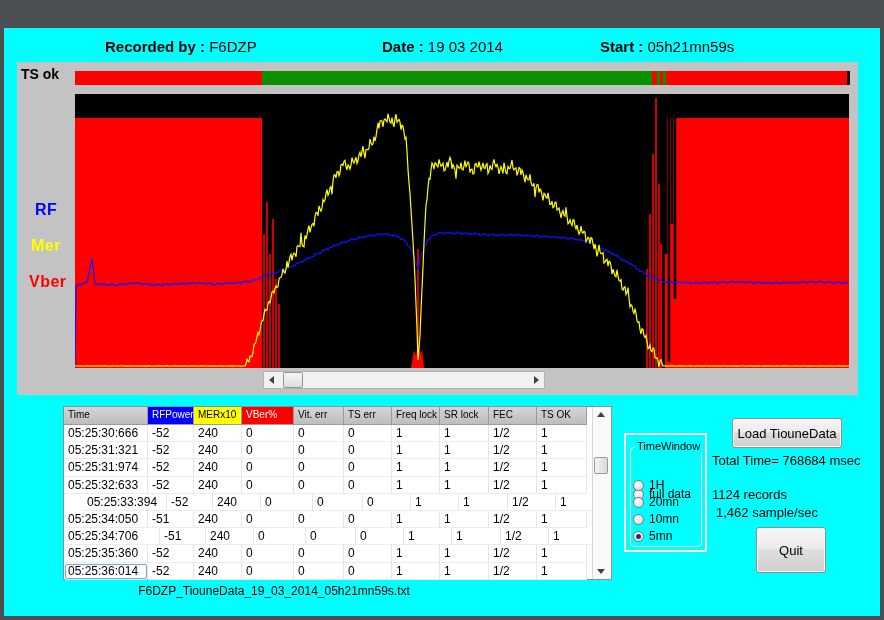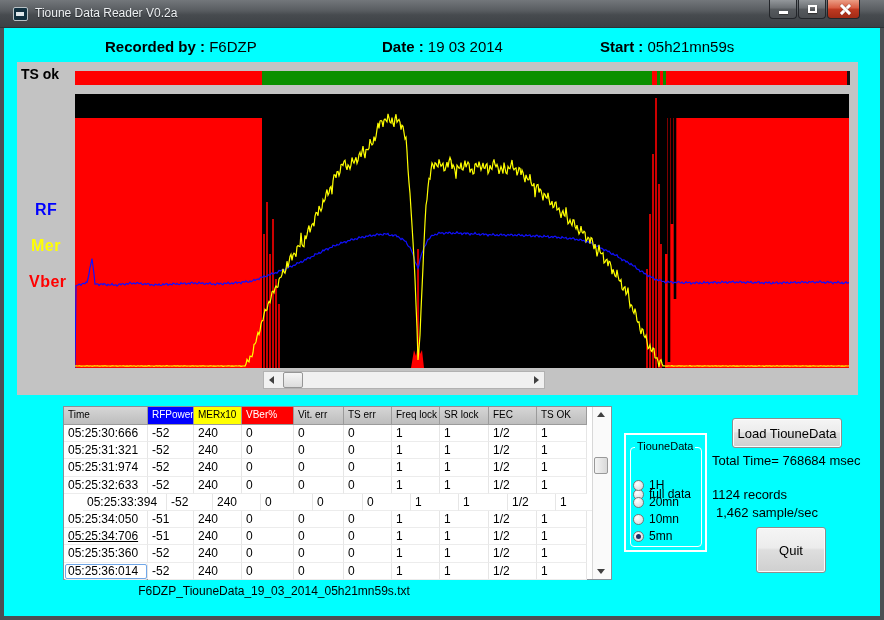--- a/index.html
+++ b/index.html
@@ -105,35 +105,20 @@
   .radio-circle.sel:after{content:"";position:absolute;left:2px;top:2px;width:5px;height:5px;
     border-radius:50%;background:#1f2f66;}
   .radio-label{font-size:12px;color:#000;margin-left:5px;white-space:nowrap;}
   .stat{position:absolute;left:708px;font-size:13px;color:#000;white-space:nowrap;}
 </style>
 </head>
 <body>
 
 <div id="page">
 
-  <div class="titlebar">
-    <div class="app-icon"></div>
-    <div class="window-title">Tioune Data Reader V0.2a</div>
-    <div class="caption-buttons">
-      <div class="cap-btn">
-          <span class="glyph-min"></span>
-        </div>
-      <div class="cap-btn">
-          <span class="glyph-max"></span>
-        </div>
-      <div class="cap-btn close">
-          <span class="glyph-close"></span>
-        </div>
-    </div>
-  </div>
 
   <div class="client">
 
     <div class="hdr-item" style="left:101px">
       <b>Recorded by :</b>
       <span>F6DZP</span>
     </div>
     <div class="hdr-item" style="left:378px">
       <b>Date :</b>
       <span>19 03 2014</span>
@@ -278,21 +263,21 @@
             <div class="td" style="width: 48px;">240</div>
             <div class="td" style="width: 52px;">0</div>
             <div class="td" style="width: 50px;">0</div>
             <div class="td" style="width: 48px;">0</div>
             <div class="td" style="width: 48px;">1</div>
             <div class="td" style="width: 49px;">1</div>
             <div class="td" style="width: 48px;">1/2</div>
             <div class="td" style="width: 50px;">1</div>
           </div>
           <div class="tbl-row" style="top: 121.2px;">
-            <div class="td" style="width: 84px; text-decoration: underline;">05:25:34:706</div>
+            <div class="td" style="width: 96px;">05:25:34:706</div>
             <div class="td" style="width: 46px;">-51</div>
             <div class="td" style="width: 48px;">240</div>
             <div class="td" style="width: 52px;">0</div>
             <div class="td" style="width: 50px;">0</div>
             <div class="td" style="width: 48px;">0</div>
             <div class="td" style="width: 48px;">1</div>
             <div class="td" style="width: 49px;">1</div>
             <div class="td" style="width: 48px;">1/2</div>
             <div class="td" style="width: 50px;">1</div>
           </div>
@@ -331,21 +316,21 @@
           </div>
       </div>
     </div>
 
     <div class="filename">F6DZP_TiouneData_19_03_2014_05h21mn59s.txt</div>
 
     <div class="win-btn load-btn">Load TiouneData</div>
 
     <div class="tw-outer"></div>
     <div class="tw-group"></div>
-    <div class="tw-title">TiouneData</div>
+    <div class="tw-title">TimeWindow</div>
     <div id="radios">
         <div class="radio-row" style="top: 413px; margin-top: 46px;">
           <span class="radio-circle"></span>
           <span class="radio-label">full data</span>
         </div>
         <div class="radio-row" style="top: 450px;">
           <span class="radio-circle"></span>
           <span class="radio-label">1H</span>
         </div>
         <div class="radio-row" style="top: 467px;">

